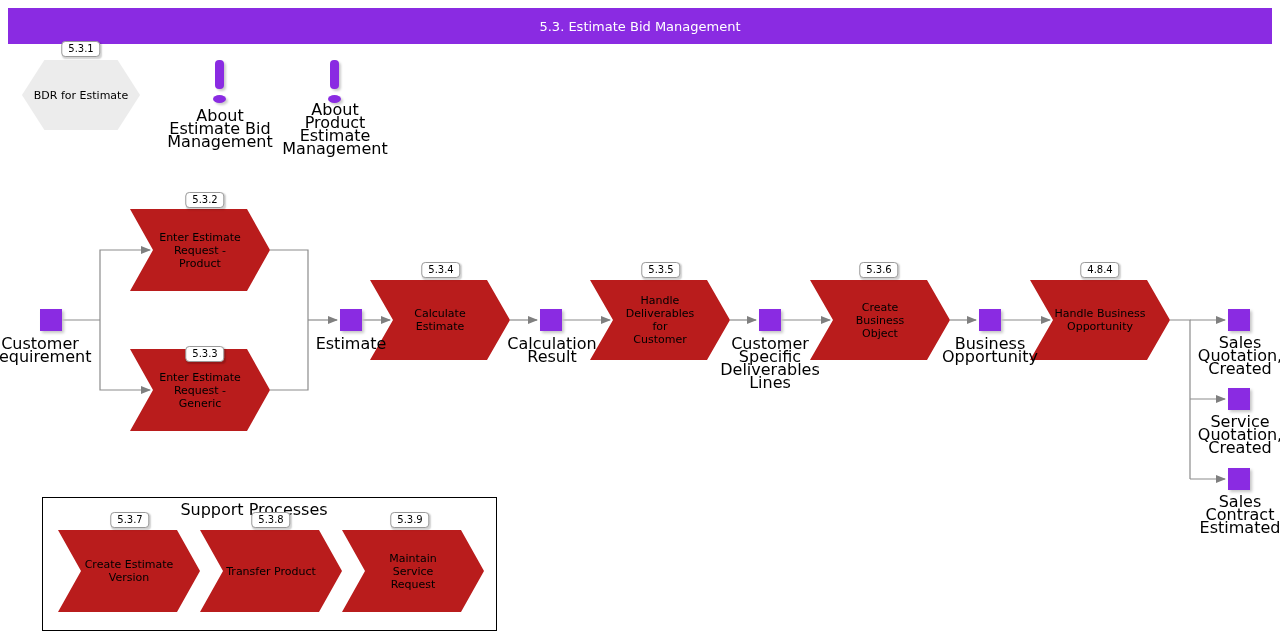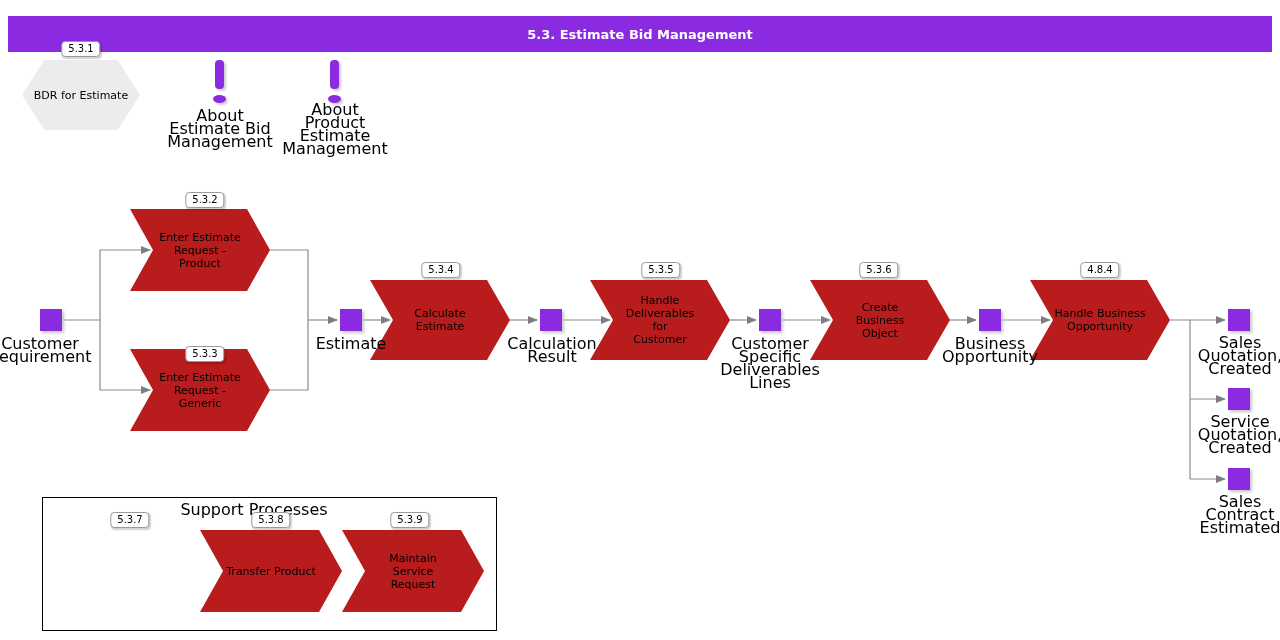--- a/index.html
+++ b/index.html
@@ -1,22 +1,22 @@
 <!DOCTYPE html>
 <html><head>
 <meta charset="utf-8">
 <style>
   html,body{margin:0;padding:0;background:#ffffff;}
   .canvas{
     position:relative;width:1280px;height:640px;background:#ffffff;overflow:hidden;
     font-family:"DejaVu Sans","Liberation Sans",sans-serif;color:#000;
   }
   .titlebar{
-    position:absolute;left:8px;top:16px;width:1264px;height:36px;background:#8A2BE2;
-    color:#fff;font-size:13px;font-weight:bold;display:flex;align-items:center;justify-content:center;
+    position:absolute;left:8px;top:8px;width:1264px;height:36px;background:#8A2BE2;
+    color:#fff;font-size:13px;font-weight:normal;display:flex;align-items:center;justify-content:center;
     z-index:1;
   }
   .badge{
     position:absolute;background:#fff;border:1px solid #9a9a9a;border-radius:4px;
     font-size:10px;line-height:12px;padding:1px 6px;z-index:4;transform:translateX(-50%);
     box-shadow:1.5px 1.5px 1.5px rgba(0,0,0,0.18);white-space:nowrap;
   }
   .hex{
     position:absolute;background:#ECECEC;z-index:2;
     clip-path:polygon(19% 0,81% 0,100% 50%,81% 100%,19% 100%,0 50%);
@@ -173,20 +173,24 @@
 
   <div class="sq" style="left:1228px;top:468px"></div>
   <div class="lbl" style="left:1240px;top:495px">Sales
 Contract
 Estimated</div>
 
   <div class="support-box"></div>
   <div class="lbl" style="left:254px;top:503px;white-space:nowrap">Support Processes</div>
 
   <div class="badge" style="left:130px;top:512px">5.3.7</div>
+  <div class="chev" style="left:58px;top:530px;width:142px;height:82px">
+    <span>Create Estimate
+Version</span>
+  </div>
 
   <div class="badge" style="left:271px;top:512px">5.3.8</div>
   <div class="chev" style="left:200px;top:530px;width:142px;height:82px">
     <span>Transfer Product</span>
   </div>
 
   <div class="badge" style="left:410px;top:512px">5.3.9</div>
   <div class="chev" style="left:342px;top:530px;width:142px;height:82px">
     <span>Maintain
 Service

